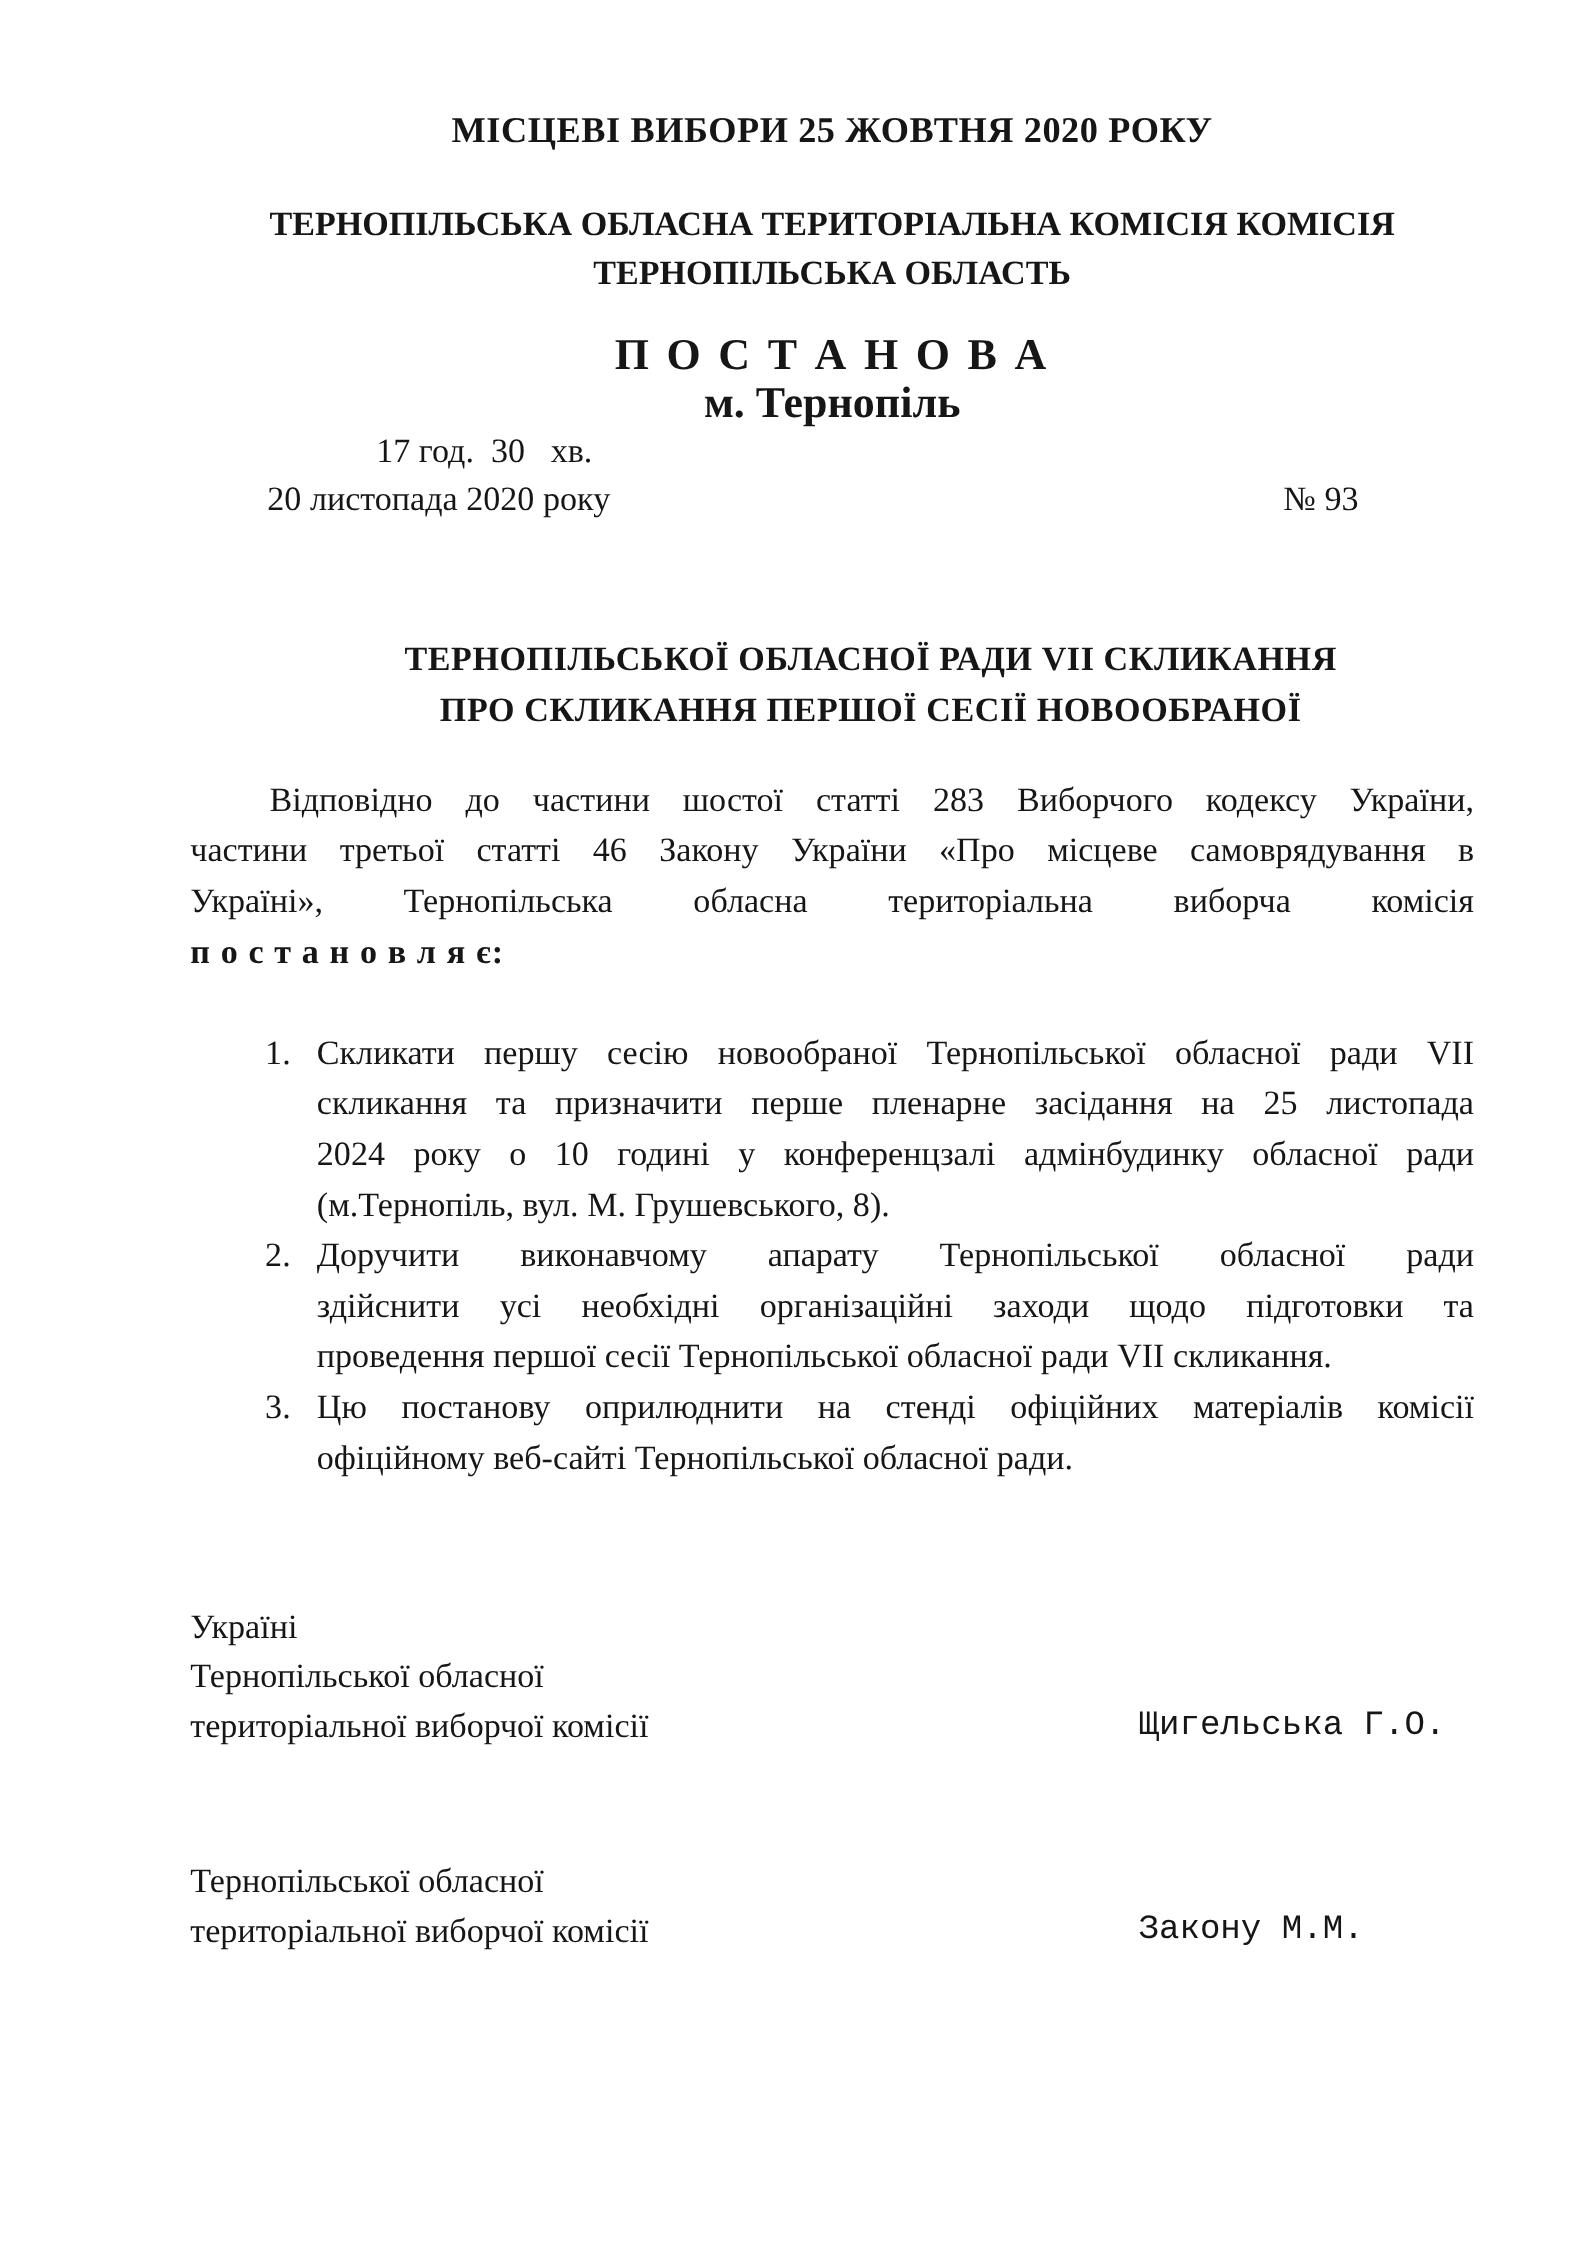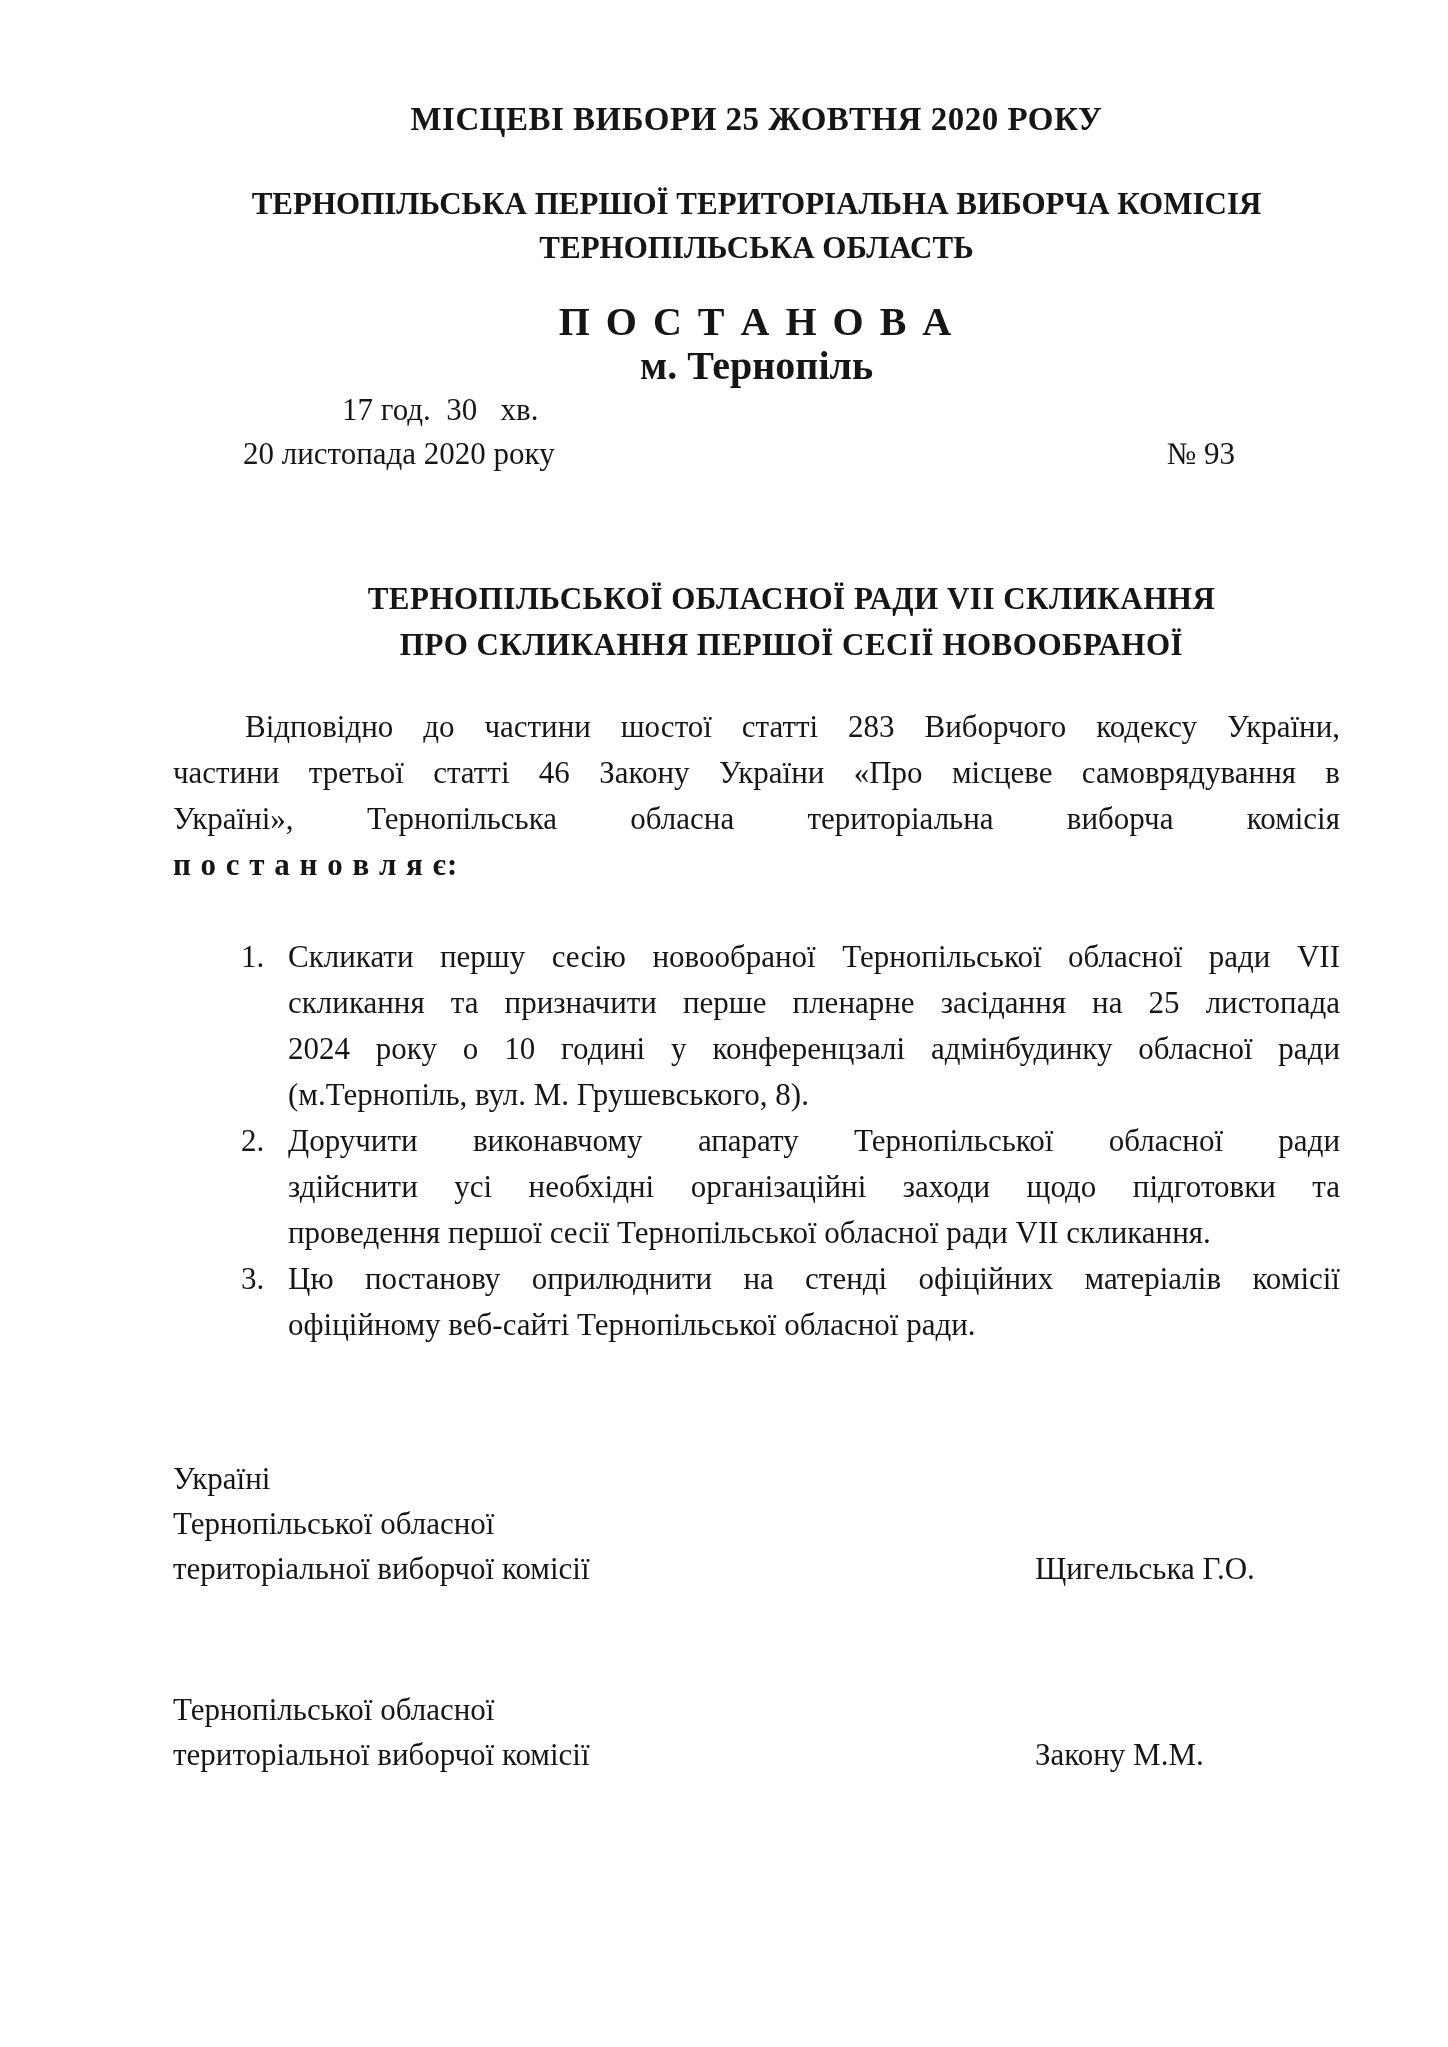--- a/index.html
+++ b/index.html
@@ -106,31 +106,32 @@
     line-height: 45px;
   }
   .sig-block-1 { margin-top: 108px; }
   .sig-block-2 { margin-top: 96px; }
   .sig-line-rel { position: relative; }
   .sig-name {
     position: absolute;
     left: 862px;
     top: 0;
     white-space: nowrap;
+    font-family: Liberation Mono, monospace;
   }
 </style>
 </head>
 <body>
 
 <div class="page">
 
   <div class="h1">МІСЦЕВІ ВИБОРИ 25 ЖОВТНЯ 2020 РОКУ</div>
 
   <div class="h2">
-    <div>ТЕРНОПІЛЬСЬКА ПЕРШОЇ ТЕРИТОРІАЛЬНА ВИБОРЧА КОМІСІЯ</div>
+    <div>ТЕРНОПІЛЬСЬКА ОБЛАСНА ТЕРИТОРІАЛЬНА КОМІСІЯ КОМІСІЯ</div>
     <div>ТЕРНОПІЛЬСЬКА ОБЛАСТЬ</div>
   </div>
 
   <div class="doc-type-block">
     <div class="doc-type">П О С Т А Н О В А</div>
     <div>м. Тернопіль</div>
   </div>
 
   <div class="meta">
     <div class="time-line">17 год.&nbsp; 30&nbsp;&nbsp; хв.</div>

